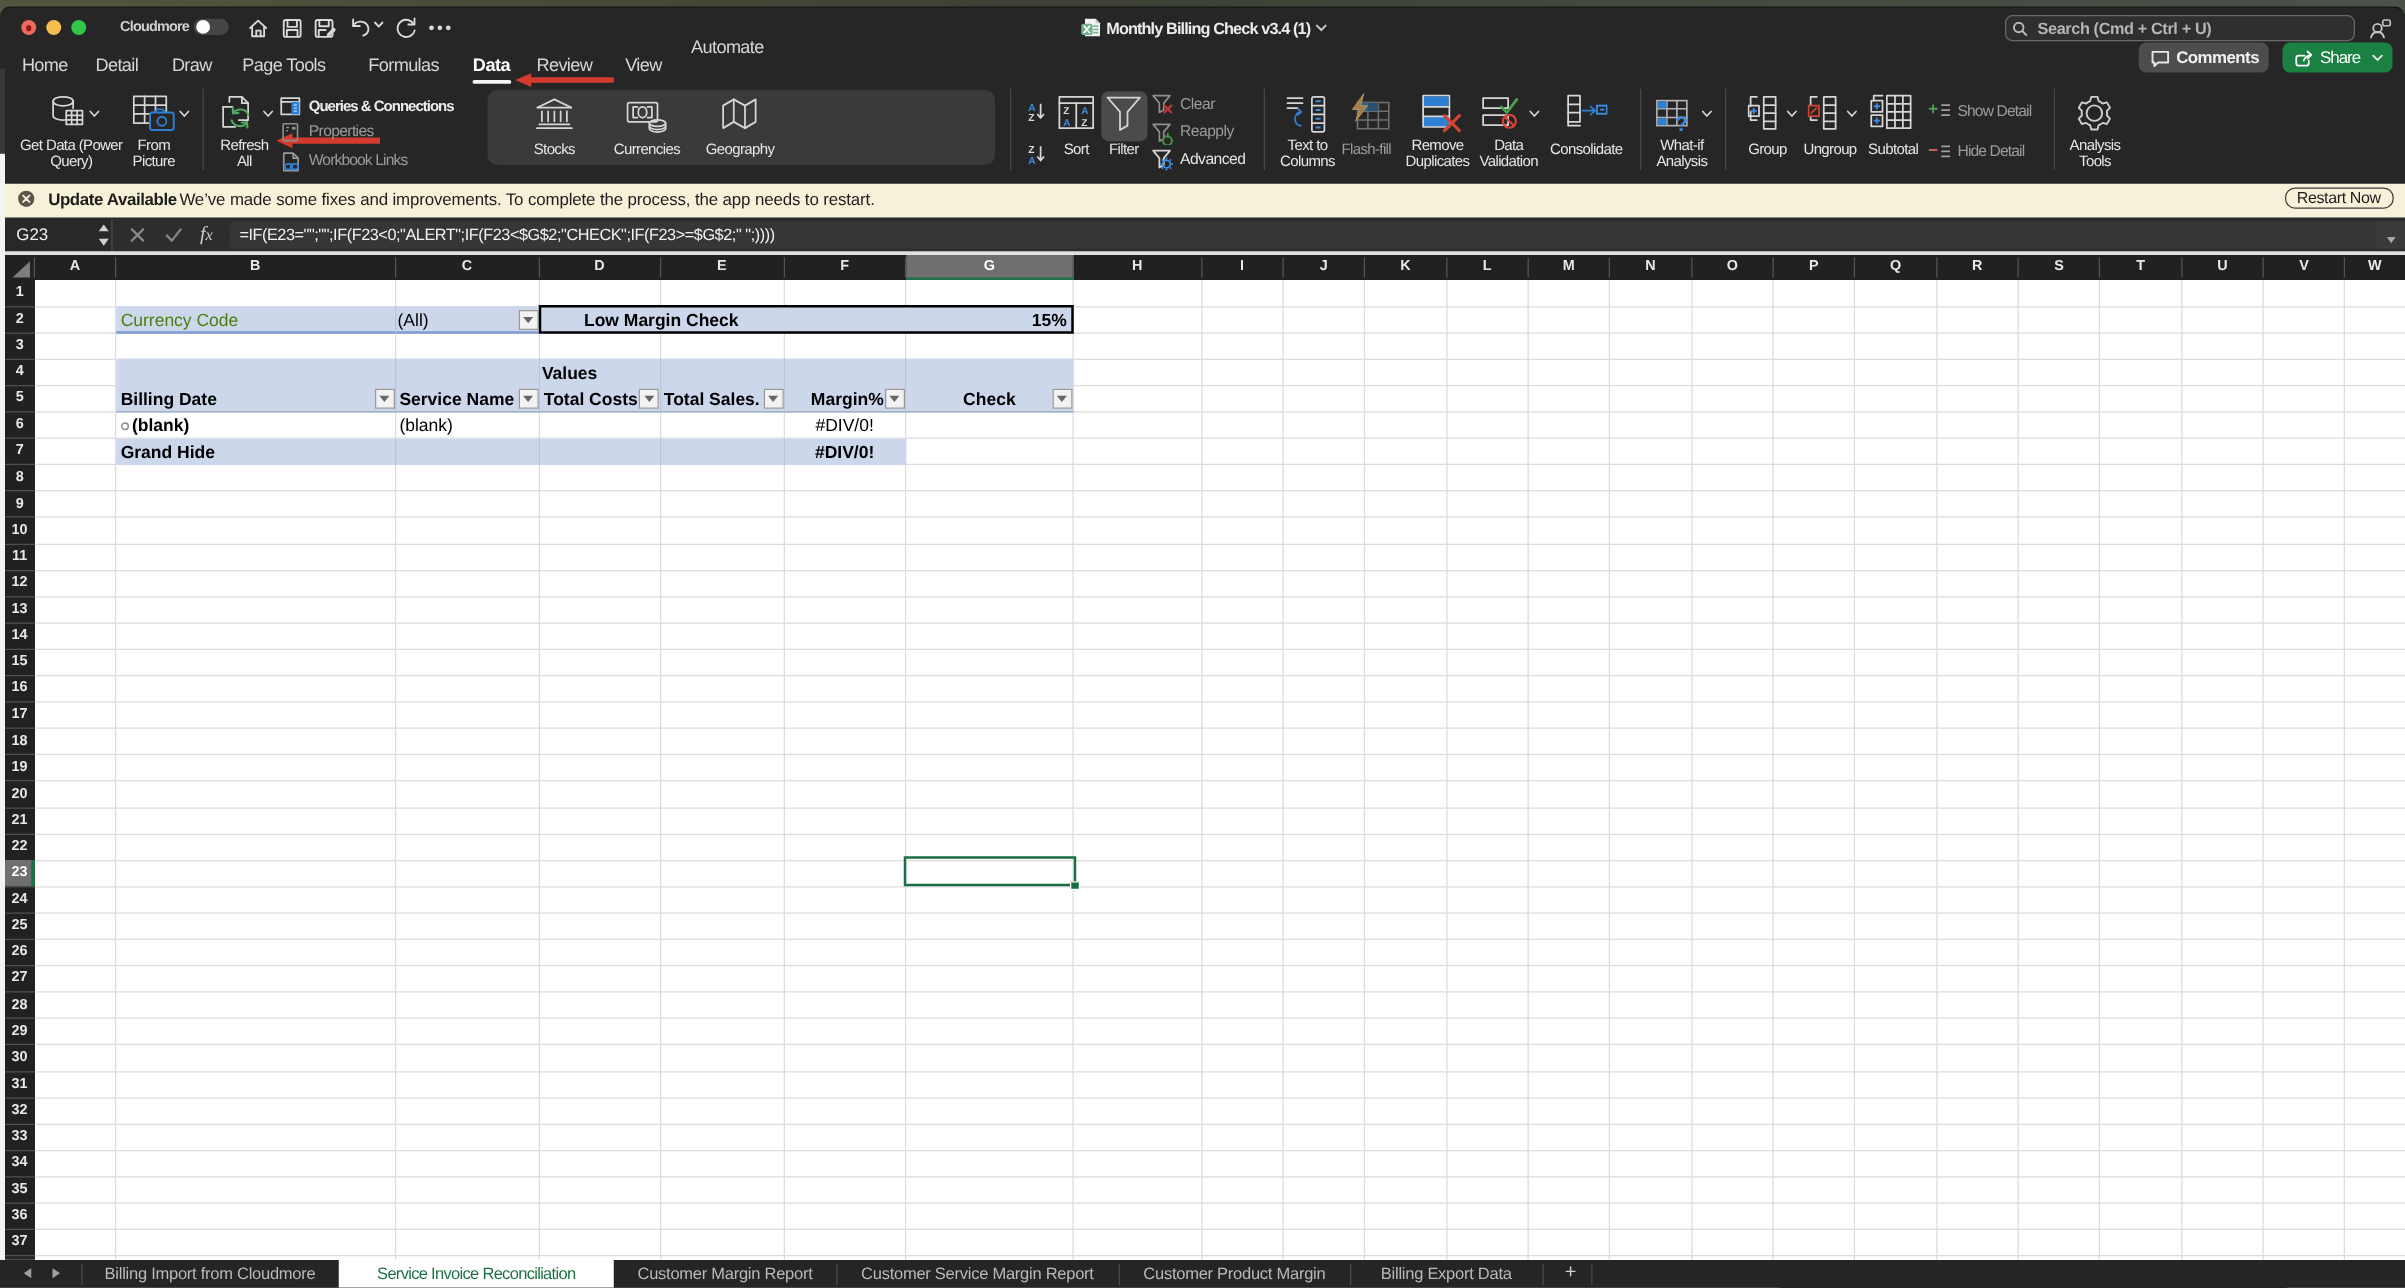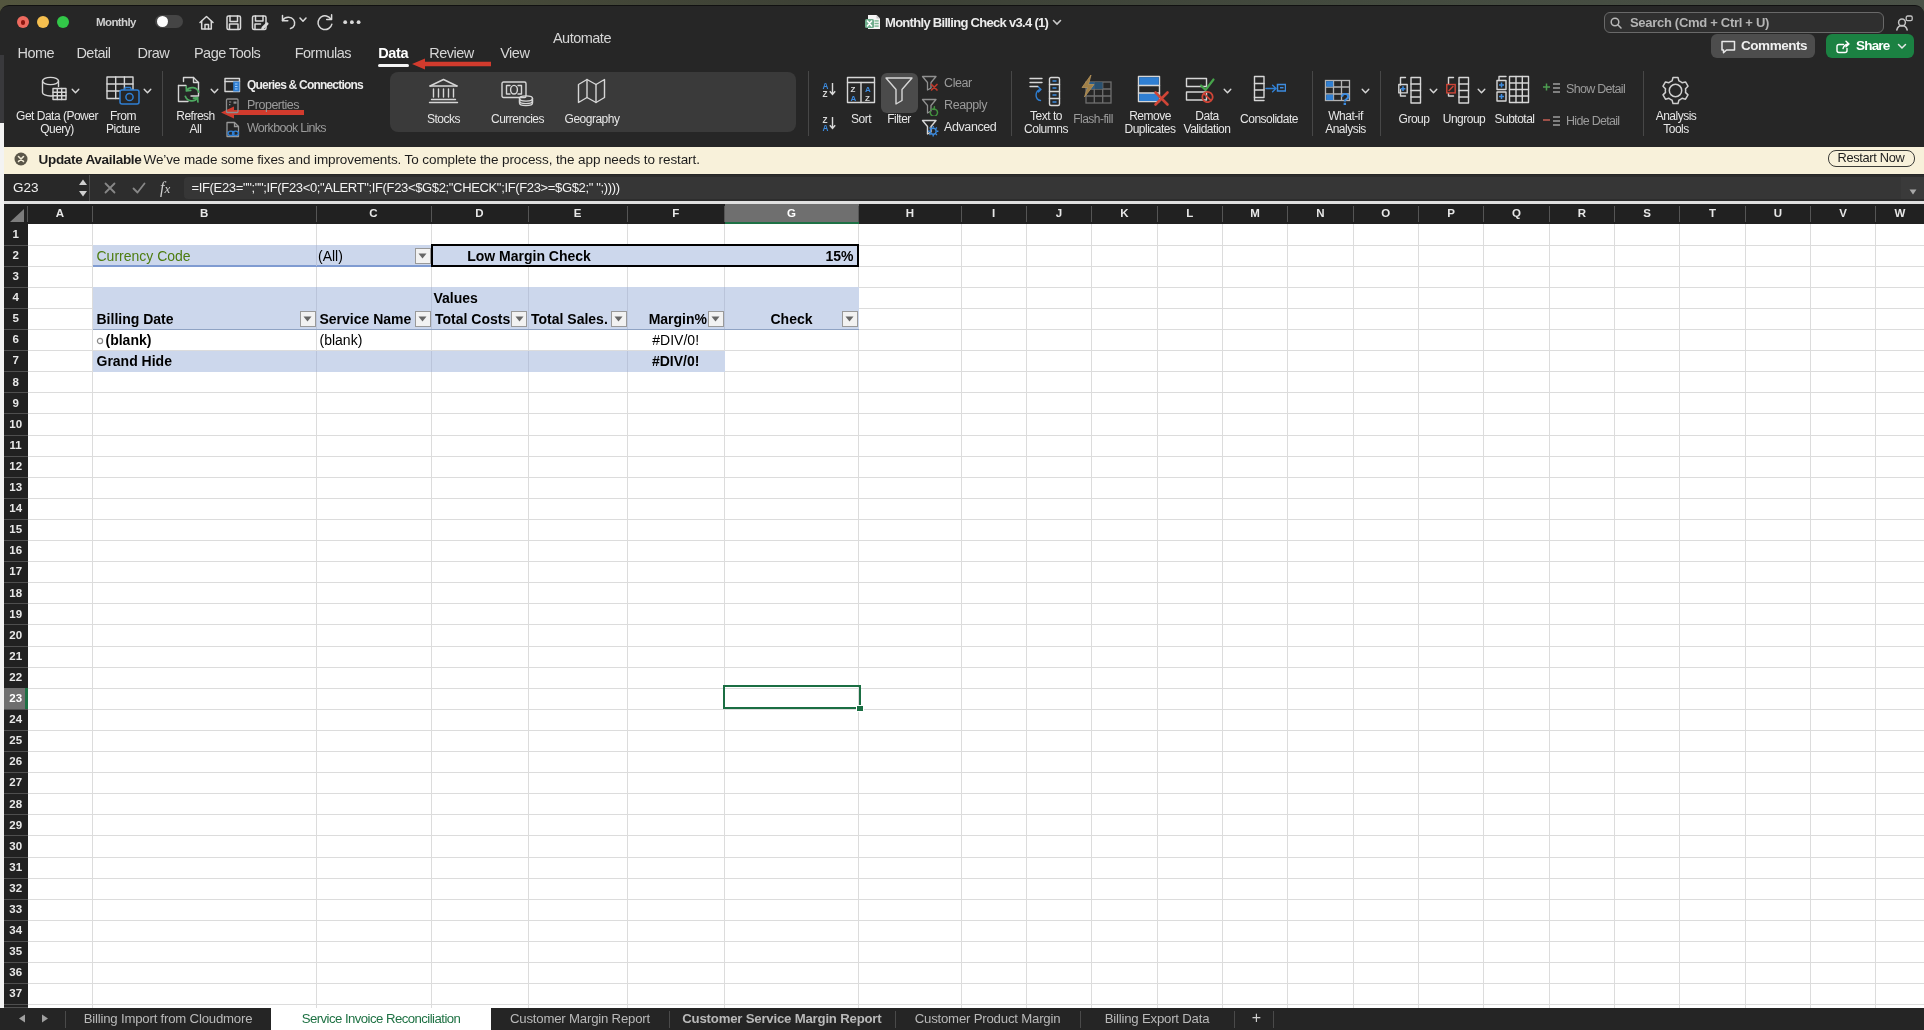--- a/index.html
+++ b/index.html
@@ -3,21 +3,21 @@
 html,body{margin:0;padding:0;}
 body{width:1924px;height:1030px;overflow:hidden;font-family:"Liberation Sans",sans-serif;
 background:linear-gradient(90deg,#53553e 0%,#4a4d3a 18%,#3c4035 45%,#434a3e 70%,#4a5147 100%);}
 div{box-sizing:border-box;}
 </style></head><body>
 <div style="position:absolute;left:0;top:5px;width:1924px;height:1025px;background:#262626;border-top:1.5px solid #111;border-radius:9px 9px 0 0;"></div>
 <div style="position:absolute;left:16.9px;top:16.3px;width:12px;height:12px;border-radius:50%;background:#ee6a5f;"></div>
 <div style="position:absolute;left:36.7px;top:16.3px;width:12px;height:12px;border-radius:50%;background:#f5bf4f;"></div>
 <div style="position:absolute;left:56.9px;top:16.3px;width:12px;height:12px;border-radius:50%;background:#32c748;"></div>
 <div style="position:absolute;left:20.5px;top:19.9px;width:4.8px;height:4.8px;border-radius:50%;background:#8c1610;"></div>
-<div style="position:absolute;left:96px;top:13.8px;height:17.5px;line-height:17.5px;font-size:11.5px;font-weight:700;color:#cfcfcf;white-space:nowrap;letter-spacing:-0.6px;">Monthly</div>
+<div style="position:absolute;left:96px;top:13.8px;height:17.5px;line-height:17.5px;font-size:11.5px;font-weight:700;color:#cfcfcf;white-space:nowrap;letter-spacing:-0.6px;">Cloudmore</div>
 <div style="position:absolute;left:154.5px;top:14.7px;width:28.5px;height:13.3px;border-radius:7px;background:#454545;"></div>
 <div style="position:absolute;left:157.3px;top:15.8px;width:11px;height:11px;border-radius:50%;background:#fdfdfd;"></div>
 <svg style="position:absolute;left:197px;top:13px;" width="19" height="19" viewBox="0 0 19 19">
     <g style="fill:none;stroke:#d9d9d9;stroke-width:1.5;stroke-linecap:round;stroke-linejoin:round">
       <path d="M3 9.5 L9.5 3.5 L16 9.5"></path>
       <path d="M4.7 8.2 V16 H14.3 V8.2"></path>
       <path d="M8 16 V11.5 H11.5 V16"></path>
     </g>
   </svg>
 <svg style="position:absolute;left:224px;top:13px;" width="19" height="19" viewBox="0 0 19 19">
@@ -384,21 +384,21 @@
 <div style="position:absolute;left:1710.5px;top:34px;width:104.5px;height:23.5px;background:#4d4d4d;border-radius:6px;"></div>
 <svg style="position:absolute;left:1719.5px;top:39.5px;" width="17" height="14" viewBox="0 0 17 14">
     <path d="M2 1.5 H14.5 V10 H6.5 L3.5 12.8 V10 H2 Z" style="fill:none;stroke:#e8e8e8;stroke-width:1.5;stroke-linejoin:round"></path>
   </svg>
 <div style="position:absolute;left:1741px;top:36px;height:19.5px;line-height:19.5px;font-size:13.5px;font-weight:600;color:#f0f0f0;white-space:nowrap;letter-spacing:-0.45px;">Comments</div>
 <div style="position:absolute;left:1825.5px;top:34px;width:88.5px;height:23.5px;background:#1b8142;border-radius:6px;"></div>
 <svg style="position:absolute;left:1835px;top:38.5px;" width="16" height="15" viewBox="0 0 16 15">
     <path d="M8.5 5.5 H4 A2 2 0 0 0 2 7.5 V11.5 A2 2 0 0 0 4 13.5 H10 A2 2 0 0 0 12 11.5 V9.5" fill="none" stroke="#fff" stroke-width="1.4" stroke-linecap="round"></path>
     <path d="M8 9.5 C9 6.5 11 5 14 5 M14 5 l-3-2.8 M14 5 l-3 2.8" fill="none" stroke="#fff" stroke-width="1.4" stroke-linejoin="round" stroke-linecap="round"></path>
   </svg>
-<div style="position:absolute;left:1856px;top:36px;height:19.5px;line-height:19.5px;font-size:13.5px;font-weight:700;color:#ffffff;white-space:nowrap;letter-spacing:-0.8px;">Share</div>
+<div style="position:absolute;left:1856px;top:36px;height:19.5px;line-height:19.5px;font-size:13.5px;font-weight:400;color:#ffffff;white-space:nowrap;letter-spacing:-0.8px;">Share</div>
 <svg style="position:absolute;left:1896.5px;top:43px;" width="10" height="7" viewBox="0 0 10 7">
     <path d="M1.5 1.5 L5 5 L8.5 1.5" style="fill:none;stroke:#e8e8e8;stroke-width:1.5;stroke-linecap:round"></path>
   </svg>
 <div style="position:absolute;left:4px;top:147px;width:1920px;height:26.5px;background:#f8f1da;"></div>
 <svg style="position:absolute;left:13.5px;top:152px;" width="14" height="14" viewBox="0 0 14 14">
     <circle cx="7" cy="7" r="6.5" fill="#5a5649"></circle>
     <path d="M4.5 4.5 L9.5 9.5 M9.5 4.5 L4.5 9.5" stroke="#f2ecd8" stroke-width="1.6" stroke-linecap="round"></path>
   </svg>
 <div style="position:absolute;left:38.5px;top:150.1px;height:19.5px;line-height:19.5px;font-size:13.5px;font-weight:700;color:#1d1d1d;white-space:nowrap;letter-spacing:-0.3px;">Update Available</div>
 <div style="position:absolute;left:143.5px;top:150.1px;height:19.5px;line-height:19.5px;font-size:13.5px;font-weight:400;color:#1d1d1d;white-space:nowrap;letter-spacing:-0.1px;">We’ve made some fixes and improvements. To complete the process, the app needs to restart.</div>
@@ -690,21 +690,21 @@
 <svg style="position:absolute;left:17px;top:1014px;" width="10" height="9" viewBox="0 0 10 9">
     <path d="M8 0.5 L2 4.5 L8 8.5 Z" fill="#a0a0a0"></path>
   </svg>
 <svg style="position:absolute;left:40px;top:1014px;" width="10" height="9" viewBox="0 0 10 9">
     <path d="M2 0.5 L8 4.5 L2 8.5 Z" fill="#a0a0a0"></path>
   </svg>
 <div style="position:absolute;left:-32px;top:1009.4px;width:400px;height:19.2px;line-height:19.2px;font-size:13.2px;font-weight:400;color:#b9b9b9;text-align:center;white-space:nowrap;letter-spacing:-0.2px;">Billing Import from Cloudmore</div>
 <div style="position:absolute;left:271px;top:1007.5px;width:220px;height:22.5px;background:#ffffff;"></div>
 <div style="position:absolute;left:181px;top:1009.4px;width:400px;height:19.2px;line-height:19.2px;font-size:13.2px;font-weight:400;color:#1f7244;text-align:center;white-space:nowrap;letter-spacing:-0.55px;">Service Invoice Reconciliation</div>
 <div style="position:absolute;left:380px;top:1009.4px;width:400px;height:19.2px;line-height:19.2px;font-size:13.2px;font-weight:400;color:#b9b9b9;text-align:center;white-space:nowrap;letter-spacing:-0.2px;">Customer Margin Report</div>
-<div style="position:absolute;left:581.9px;top:1009.4px;width:400px;height:19.2px;line-height:19.2px;font-size:13.2px;font-weight:700;color:#b9b9b9;text-align:center;white-space:nowrap;letter-spacing:-0.2px;">Customer Service Margin Report</div>
+<div style="position:absolute;left:581.9px;top:1009.4px;width:400px;height:19.2px;line-height:19.2px;font-size:13.2px;font-weight:400;color:#b9b9b9;text-align:center;white-space:nowrap;letter-spacing:-0.2px;">Customer Service Margin Report</div>
 <div style="position:absolute;left:787.5px;top:1009.4px;width:400px;height:19.2px;line-height:19.2px;font-size:13.2px;font-weight:400;color:#b9b9b9;text-align:center;white-space:nowrap;letter-spacing:-0.2px;">Customer Product Margin</div>
 <div style="position:absolute;left:957px;top:1009.4px;width:400px;height:19.2px;line-height:19.2px;font-size:13.2px;font-weight:400;color:#b9b9b9;text-align:center;white-space:nowrap;letter-spacing:-0.2px;">Billing Export Data</div>
 <div style="position:absolute;left:65px;top:1010.5px;width:1px;height:17px;background:#4a4a4a;"></div>
 <div style="position:absolute;left:669px;top:1010.5px;width:1px;height:17px;background:#4a4a4a;"></div>
 <div style="position:absolute;left:894.7px;top:1010.5px;width:1px;height:17px;background:#4a4a4a;"></div>
 <div style="position:absolute;left:1080.2px;top:1010.5px;width:1px;height:17px;background:#4a4a4a;"></div>
 <div style="position:absolute;left:1233.7px;top:1010.5px;width:1px;height:17px;background:#4a4a4a;"></div>
 <div style="position:absolute;left:1273px;top:1010.5px;width:1px;height:17px;background:#4a4a4a;"></div>
 <div style="position:absolute;left:1056.5px;top:1007.3px;width:400px;height:22px;line-height:22px;font-size:16px;font-weight:400;color:#cfcfcf;text-align:center;white-space:nowrap;">+</div>
 </body></html>

